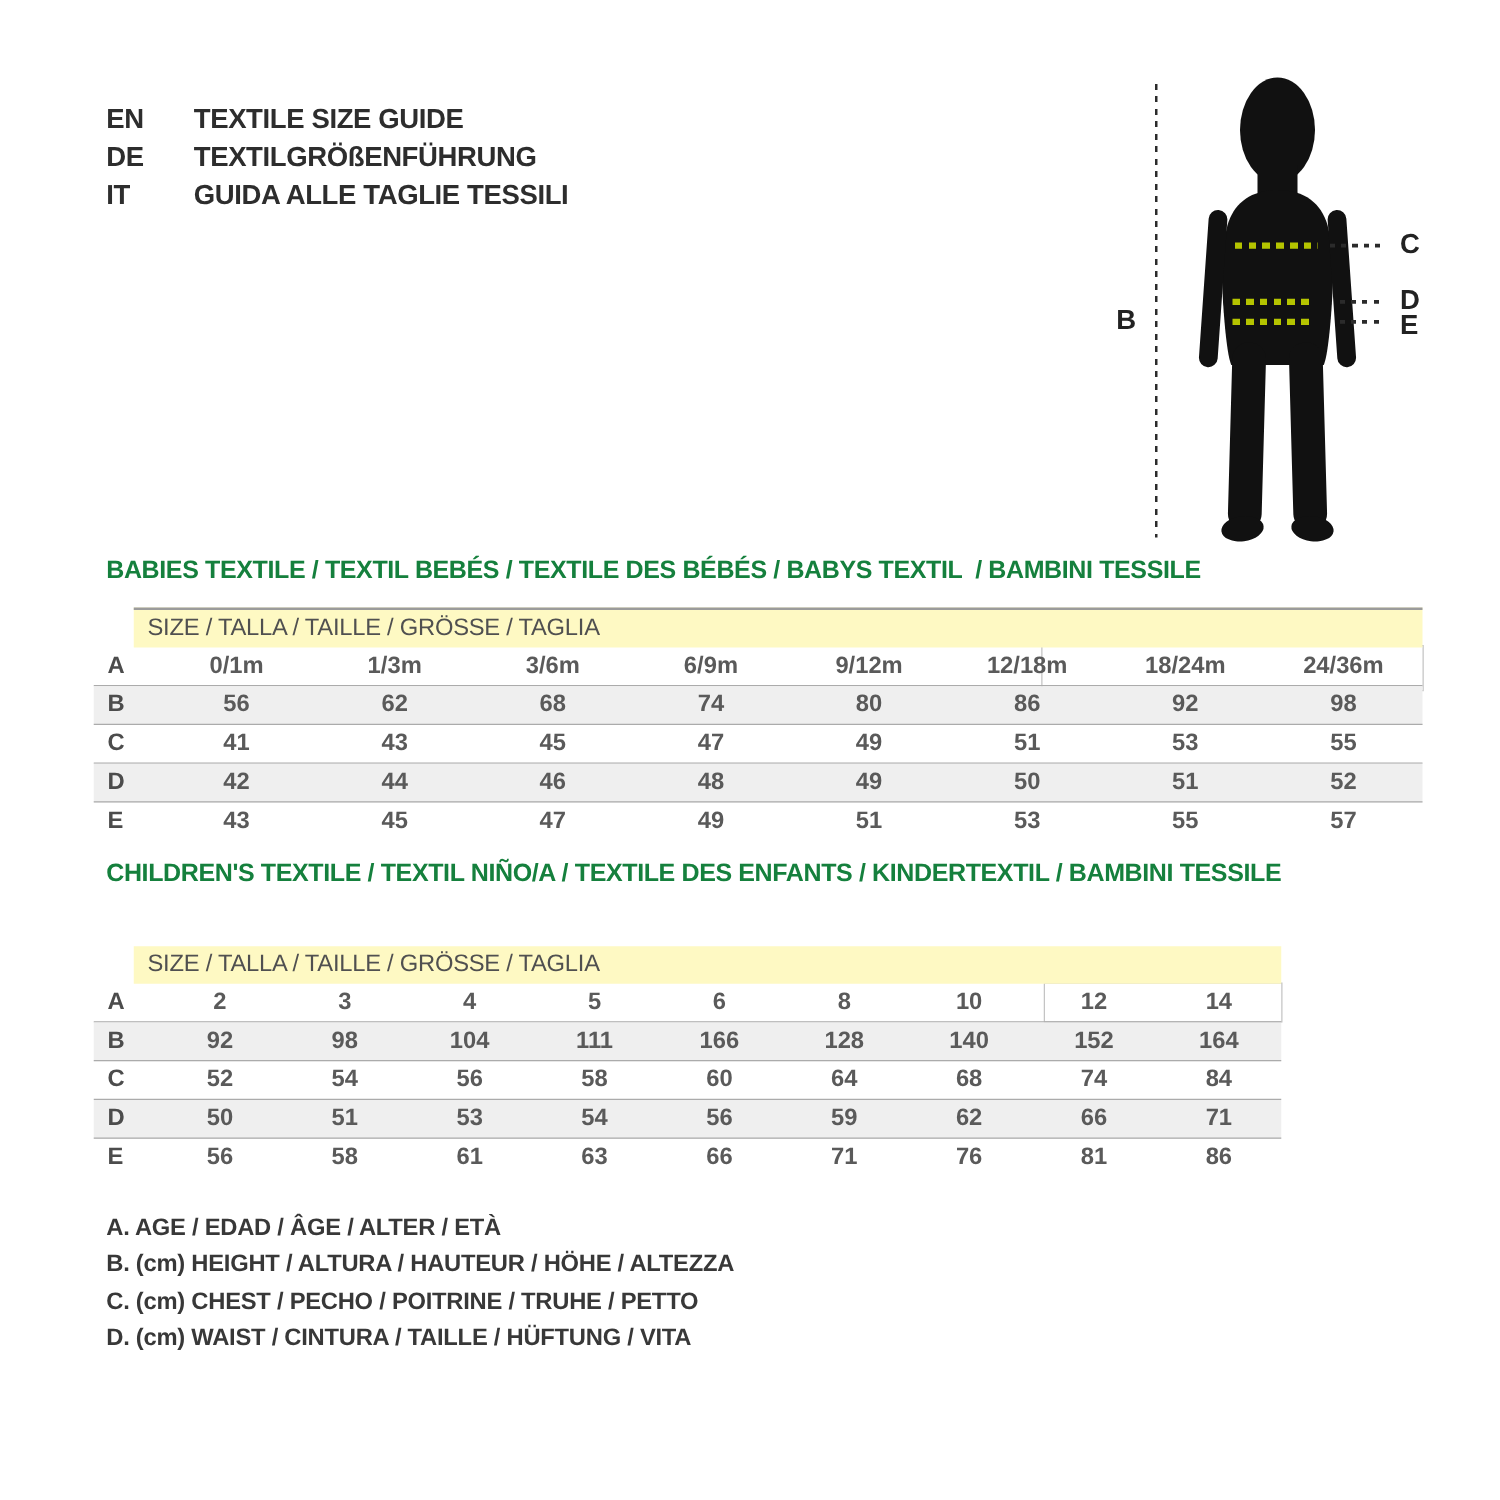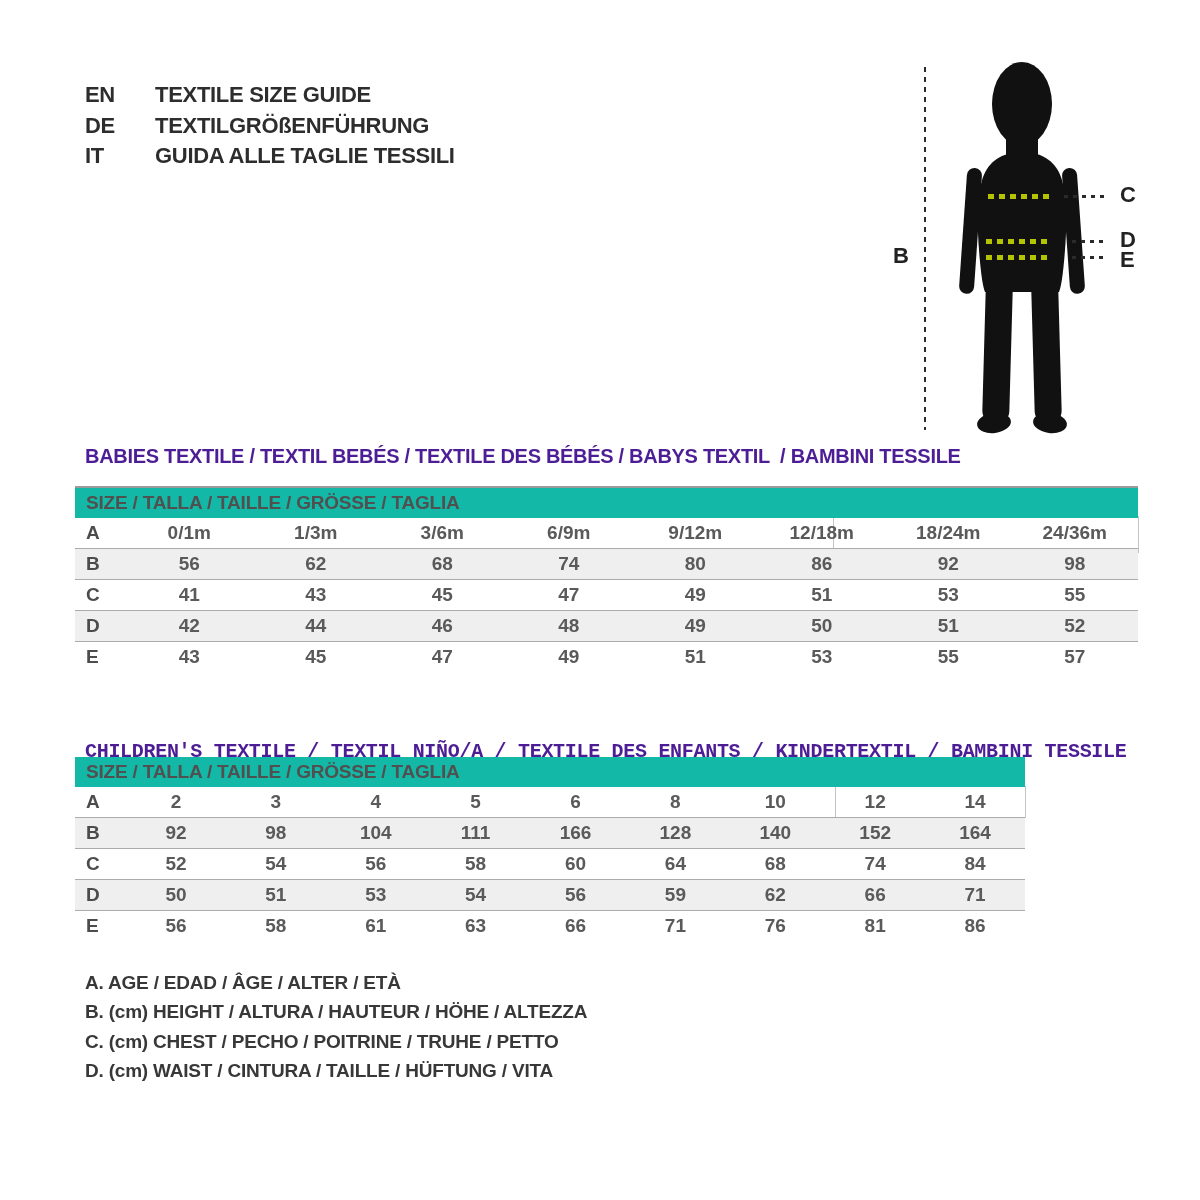--- a/index.html
+++ b/index.html
@@ -21,28 +21,28 @@
     background:repeating-linear-gradient(to bottom,#2b2b2b 0 5px,transparent 5px 10px);
   }
   .mline{position:absolute;height:5px;z-index:3;
     background:repeating-linear-gradient(to right,var(--dash,#b5c400) 0 6px,transparent 6px 11px);}
   .conn{position:absolute;height:3px;z-index:3;
     background:repeating-linear-gradient(to right,#2b2b2b 0 4px,transparent 4px 9px);}
   .fig-label{position:absolute;font-size:22px;font-weight:700;color:#222;z-index:4;}
 
   
   .section-title{position:absolute;left:85px;font-size:20px;font-weight:700;
-    letter-spacing:-0.3px;color:#4c1d95;white-space:pre;}
+    letter-spacing:-0.3px;color:#15803d;white-space:pre;}
 
   
   .t-table{position:absolute;left:75px;}
   .t-band{
-    background:#14b8a6;height:30px;line-height:30px;padding-left:11px;
-    font-size:19px;font-weight:700;color:#505050;letter-spacing:-0.2px;
-    position:relative;z-index:2;
+    background:#fef9c3;height:30px;line-height:30px;padding-left:11px;
+    font-size:19px;font-weight:400;color:#505050;letter-spacing:-0.2px;
+    position:relative;z-index:2;margin-left:32px;
   }
   .t-band.topline{border-top:2px solid #9b9b9b;}
   .t-rows{position:relative;z-index:2;}
   .t-row{display:flex;height:30px;align-items:center;}
   .t-rows .t-row{border-bottom:1px solid #ababab;}
   .t-rows .t-row:last-child{border-bottom:none;}
   .t-row.alt{background:#efefef;}
   .t-label{width:40px;padding-left:11px;font-size:19px;font-weight:700;color:#4c4c4c;flex:none;}
   .t-cell{flex:1;text-align:center;font-size:19px;font-weight:700;color:#5a5a5a;}
   .hl-box{position:absolute;background:#ffffff;border:1px solid #c4c4c4;z-index:1;}
@@ -162,21 +162,21 @@
         <span class="t-cell">47</span>
         <span class="t-cell">49</span>
         <span class="t-cell">51</span>
         <span class="t-cell">53</span>
         <span class="t-cell">55</span>
         <span class="t-cell">57</span>
       </div>
     </div>
 </div>
 
-<div class="section-title" style="top:740px;font-family:Liberation Mono, monospace;">CHILDREN'S TEXTILE / TEXTIL NIÑO/A / TEXTILE DES ENFANTS / KINDERTEXTIL / BAMBINI TESSILE</div>
+<div class="section-title" style="top:688px;">CHILDREN'S TEXTILE / TEXTIL NIÑO/A / TEXTILE DES ENFANTS / KINDERTEXTIL / BAMBINI TESSILE</div>
 
 <div class="t-table" style="top:757px;width:950px;">
   <div class="hl-box" style="left:760px;top:29px;width:189px;height:30px;"></div>
   <div class="t-band">SIZE / TALLA / TAILLE / GRÖSSE / TAGLIA</div>
   <div class="t-rows">
       <div class="t-row">
         <span class="t-label">A</span>
         <span class="t-cell">2</span>
         <span class="t-cell">3</span>
         <span class="t-cell">4</span>

